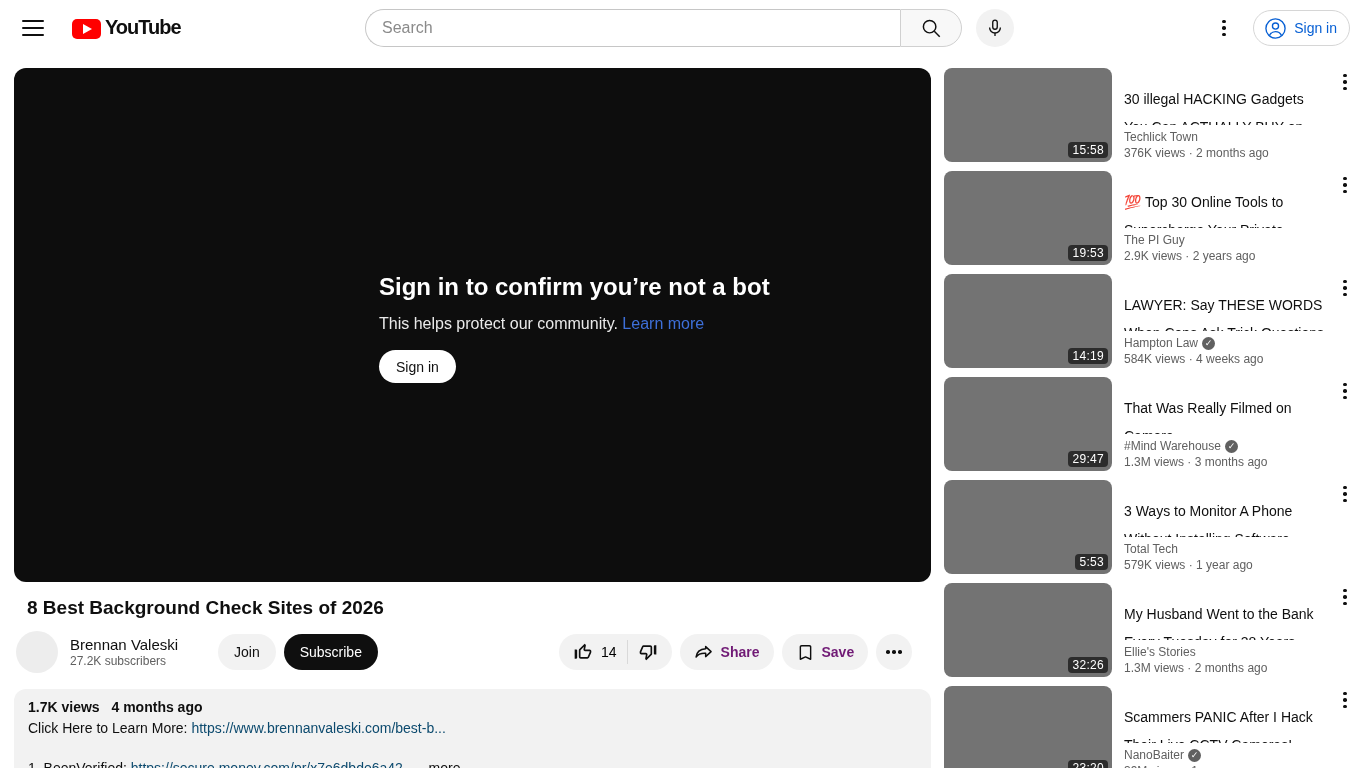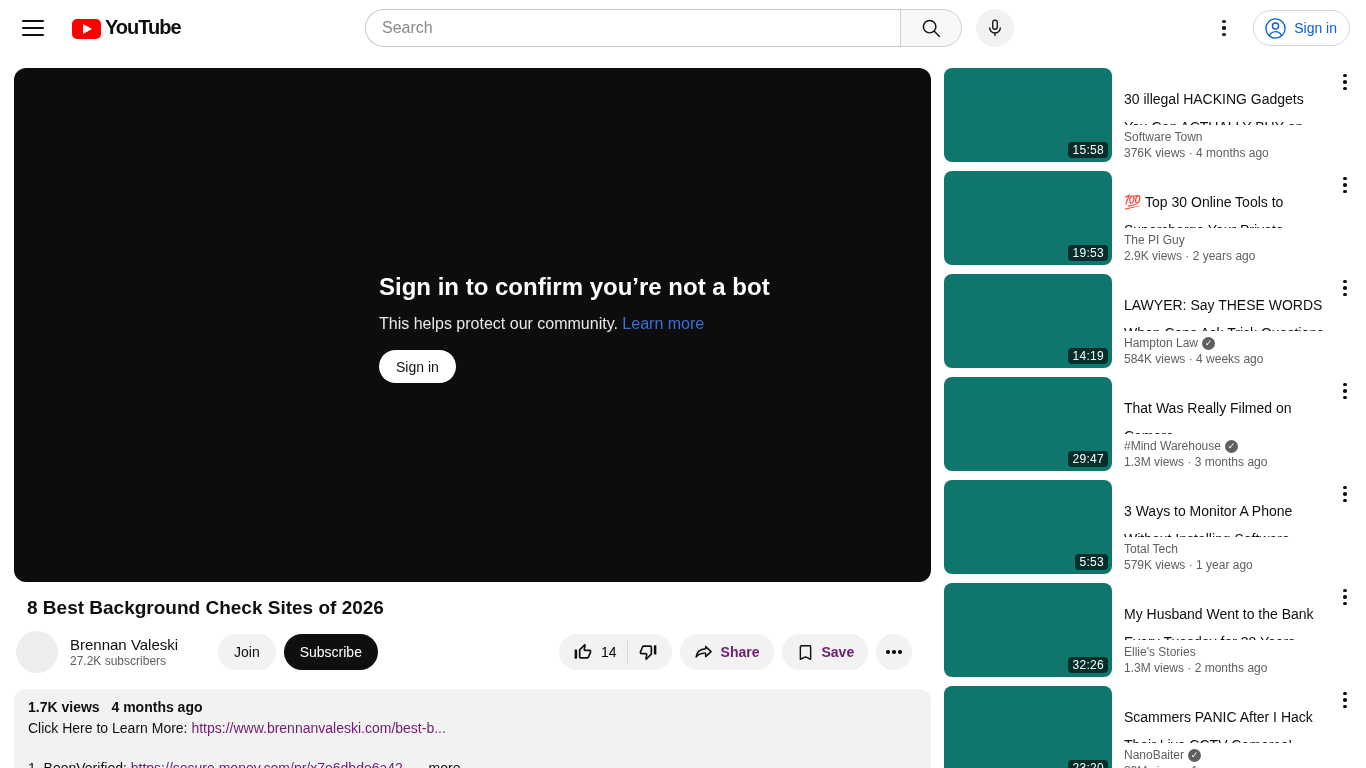--- a/index.html
+++ b/index.html
@@ -68,28 +68,28 @@
   .pill-label-btn { padding:0 14px; gap:7px; }
   .more-btn { width:36px; height:36px; border-radius:50%; background:#f2f2f2; border:none;
     display:flex; align-items:center; justify-content:center; gap:2.5px; cursor:pointer; }
   .more-btn i { width:3.5px; height:3.5px; border-radius:50%; background:#0f0f0f; }
 
   .description { position:absolute; left:14px; top:689px; width:917px; height:120px;
     background:#f2f2f2; border-radius:12px; padding:10px 14px; font-size:14px; cursor:pointer; }
   .desc-meta { font-weight:600; color:#0f0f0f; }
   .desc-meta .age { margin-left:8px; }
   .desc-line { margin-top:5px; color:#0f0f0f; }
-  .desc-line a { color:#701a75; text-decoration:none; cursor:pointer; }
+  .desc-line a { color:#0c4a6e; text-decoration:none; cursor:pointer; }
   .desc-line2 { margin-top:24px; }
   .desc-more { margin-left:14px; font-weight:500; color:#0f0f0f; }
 
   
   .sidebar { position:absolute; left:944px; top:68px; width:412px; }
   .sv-item { display:flex; position:relative; margin-bottom:9px; cursor:pointer; }
-  .sv-thumb { width:168px; height:94px; border-radius:8px; background:#0f766e; position:relative; flex-shrink:0; }
+  .sv-thumb { width:168px; height:94px; border-radius:8px; background:#737373; position:relative; flex-shrink:0; }
   .sv-duration { position:absolute; right:4px; bottom:4px; background:rgba(0,0,0,0.62); color:#fff;
     font-size:12px; font-weight:500; padding:1px 4px; border-radius:4px; letter-spacing:0.3px; }
   .sv-info { margin-left:12px; padding-right:26px; flex:1; min-width:0; }
   .sv-title { font-size:14px; font-weight:500; line-height:28px; color:#0f0f0f;
     max-height:40px; overflow:hidden;margin-top:17px; }
   .sv-channel { margin-top:5px; font-size:12px; color:#606060; display:flex; align-items:center; gap:4px; }
   .sv-meta { font-size:12px; color:#606060; margin-top:2px; }
   .sv-kebab { position:absolute; right:0; top:3px; width:22px; height:22px; background:none; border:none;
     display:flex; align-items:center; justify-content:center; cursor:pointer; }
   .verified { display:inline-flex; width:13px; height:13px; border-radius:50%; background:#606060;
@@ -237,24 +237,24 @@
 </div>
 
 <div class="sidebar">
   <div class="sv-item">
     <div class="sv-thumb">
       <span class="sv-duration">15:58</span>
     </div>
     <div class="sv-info">
       <div class="sv-title">30 illegal HACKING Gadgets You Can ACTUALLY BUY on …</div>
       <div class="sv-channel">
-        <span>Software Town</span>
-
-      </div>
-      <div class="sv-meta">376K views · 4 months ago</div>
+        <span>Techlick Town</span>
+
+      </div>
+      <div class="sv-meta">376K views · 2 months ago</div>
     </div>
     <button class="sv-kebab">
       <span class="kebab-dots">
           <i></i>
           <i></i>
           <i></i>
         </span>
     </button>
   </div>
 

